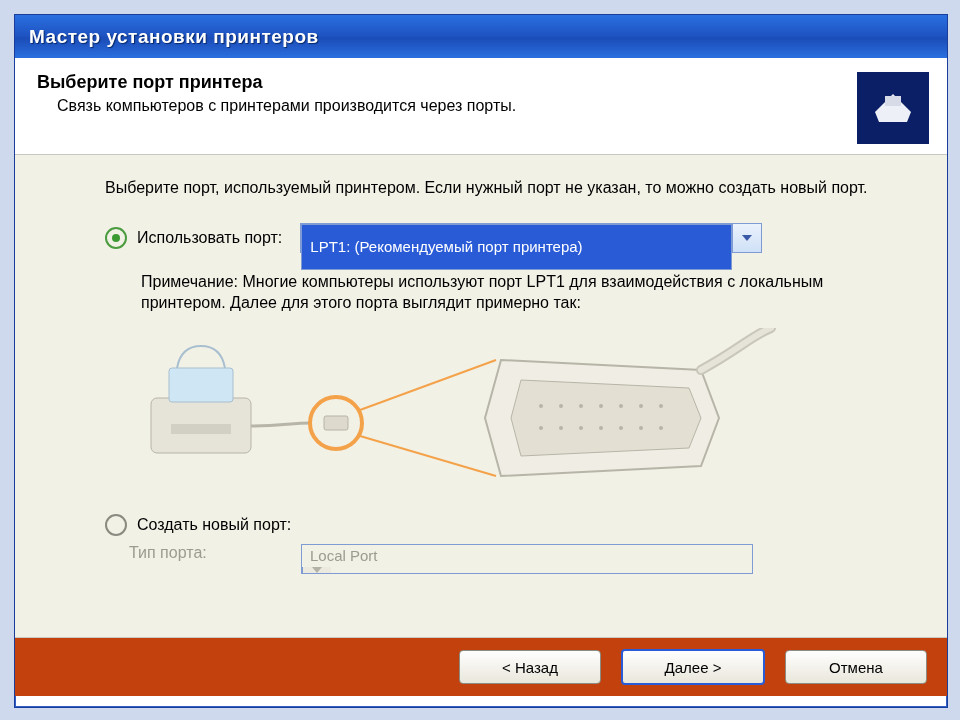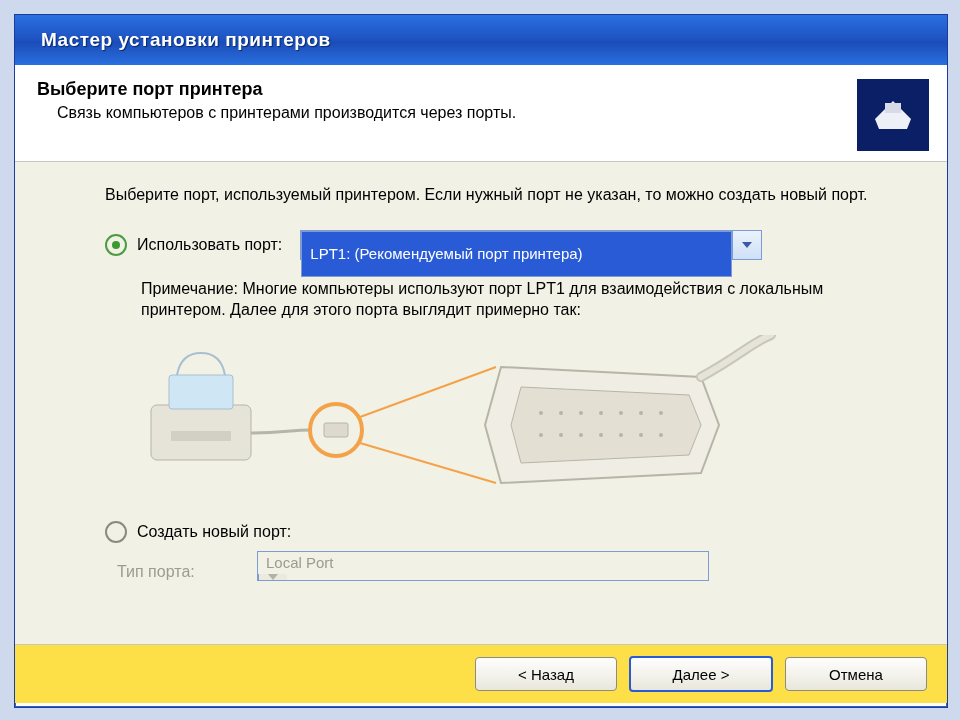--- a/index.html
+++ b/index.html
@@ -1,20 +1,20 @@
 <!DOCTYPE html>
 <html><head>
 <meta charset="utf-8">
 <style>
   html,body{margin:0;padding:0;font-family:Tahoma,Arial,sans-serif;font-size:15px;color:#000;}
   body{width:960px;height:720px;background:#cfd9ee;overflow:hidden;}
   .window{position:absolute;left:14px;top:14px;width:932px;height:692px;
     border:1px solid #1a3d9c;background:#fff;box-shadow:0 0 0 1px #335ec7 inset;}
-  .titlebar{height:50px;background:linear-gradient(#2a6fe0,#1f55c4 45%,#1b4db8 55%,#2a6fe0);
-    color:#fff;font-weight:bold;font-size:19px;display:flex;align-items:center;padding:0 26px;
+  .titlebar{height:43px;background:linear-gradient(#2a6fe0,#1f55c4 45%,#1b4db8 55%,#2a6fe0);
+    color:#fff;font-weight:bold;font-size:19px;display:flex;align-items:center;padding:0 14px;
     letter-spacing:.5px;text-shadow:1px 1px 1px #06286a;}
   .header{background:#fff;padding:14px 18px 10px 22px;display:flex;justify-content:space-between;
     border-bottom:1px solid #c8c8c0;gap:24px;}
   .header-left{flex:1;}
   .header-title{font-weight:bold;font-size:18px;margin-bottom:4px;}
   .header-sub{font-size:16px;margin-left:20px;}
   .header-icon{width:72px;height:72px;background:#0a1f66;display:flex;align-items:center;
     justify-content:center;flex:0 0 72px;margin-left:10px;}
   .content{background:#f2f1e6;padding:22px 40px 20px 90px;min-height:440px;position:relative;}
   .instr{font-size:16px;line-height:1.35;margin-bottom:24px;}
@@ -25,24 +25,24 @@
   .radio-unchecked{width:18px;height:18px;border:2px solid #8a8a80;border-radius:50%;margin-right:10px;flex:0 0 18px;}
   .radio-label{font-size:16px;margin-right:18px;}
   .dropdown{flex:0 0 460px;display:flex;height:28px;border:1px solid #7e9bd4;}
   .dropdown.sel{background:#2a5bd7;color:#fff;font-size:15px;display:flex;align-items:center;flex:1;padding:8px 8px;}
   .dropdown-arrow{width:28px;background:linear-gradient(#eaf2fc,#cfe0f7);border-left:1px solid #7e9bd4;
     display:flex;align-items:center;justify-content:center;}
   .dropdown.disabled{background:#f2f1e6;color:#9b9b90;flex-direction:column;}
   .dropdown.disabled .dropdown-arrow{background:#ece9de;}
   .note{font-size:16px;line-height:1.35;margin:0 12px 14px 36px;}
   .illus{height:170px;margin:0 0 16px 36px;position:relative;}
-  .type-row{display:flex;align-items:flex-end;margin-top:8px;margin-left:12px;}
+  .type-row{display:flex;align-items:flex-start;margin-top:8px;margin-left:24px;gap:32px;}
   .type-label{color:#9b9b90;font-size:16px;width:140px;}
-  .footer{height:58px;background:#fde047;border-top:1px solid #c8c8c0;display:flex;
-    justify-content:flex-end;align-items:center;padding:0 20px;gap:12px;}
+  .footer{height:58px;background:#c2410c;border-top:1px solid #c8c8c0;display:flex;
+    justify-content:flex-end;align-items:center;padding:0 20px;gap:20px;}
   .btn{min-width:120px;height:32px;background:linear-gradient(#fefefe,#e9e7db);
     border:1px solid #8c8c82;border-radius:4px;font-size:15px;display:flex;align-items:center;
     justify-content:center;cursor:default;padding:0 10px;}
   .btn.primary{border:2px solid #2a5bd7;}
   .arrow-down{width:0;height:0;border-left:5px solid transparent;border-right:5px solid transparent;
     border-top:6px solid #3a5aa8;}
   
 </style>
 </head>
 <body>

